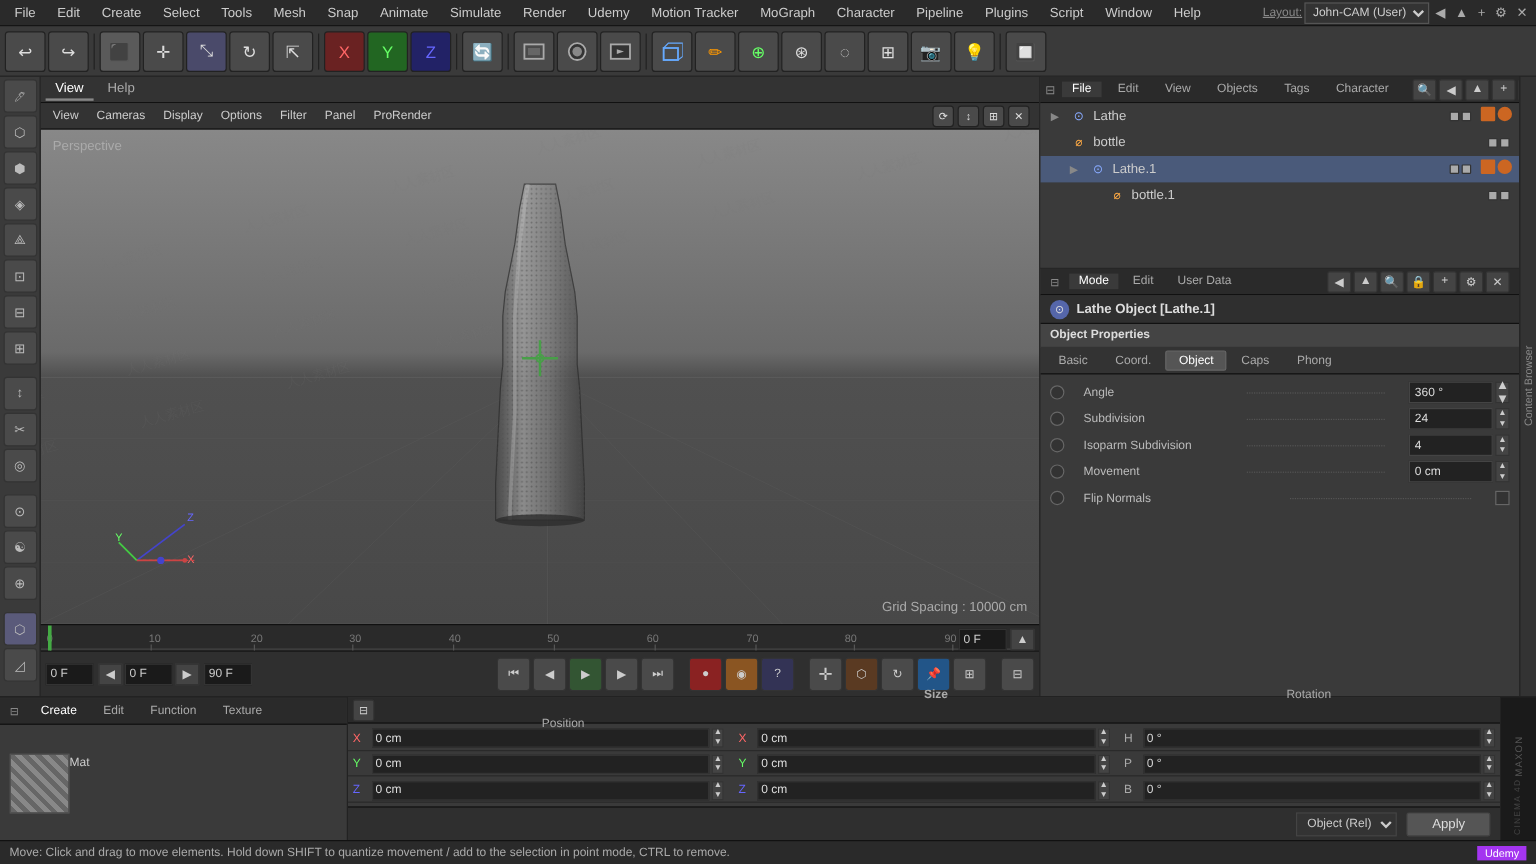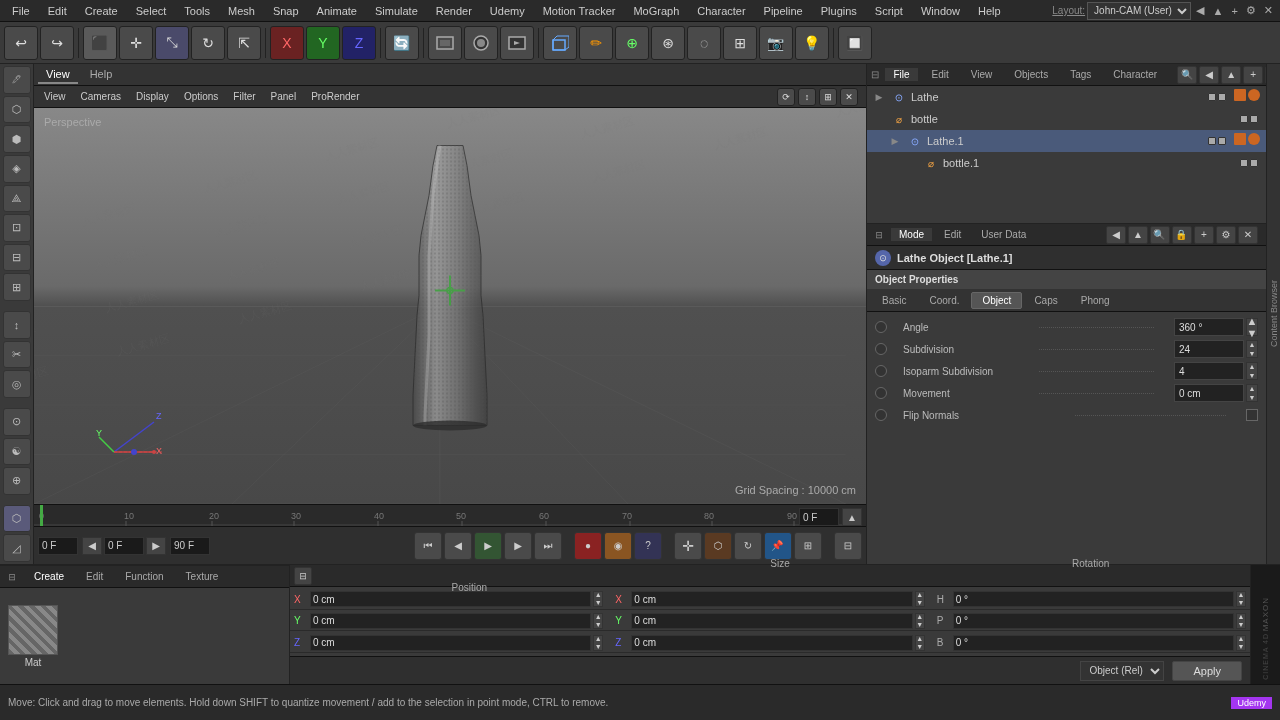--- a/index.html
+++ b/index.html
@@ -82,21 +82,21 @@
     
     #mat-area { height: 90px; background: #3a3a3a; border-top: 1px solid #222; display: flex; flex-direction: column; }
     #mat-toolbar { display: flex; align-items: center; background: #2a2a2a; height: 22px; padding: 0 4px; gap: 6px; border-bottom: 1px solid #111; }
     .mat-tab { padding: 1px 8px; color: #aaa; cursor: pointer; font-size: 10px; }
     .mat-tab.active { color: #fff; }
     #mat-content { flex: 1; display: flex; align-items: center; padding: 4px 8px; gap: 8px; }
     .mat-swatch { width: 50px; height: 50px; background: repeating-linear-gradient(45deg, #666 0px, #666 4px, #888 4px, #888 8px); border: 1px solid #555; cursor: pointer; }
     .mat-name { font-size: 10px; color: #ccc; margin-top: 2px; text-align: center; }
 
     
-    #status-bar { height: 36px; background: #2a2a2a; border-top: 1px solid #111; display: flex; align-items: center; padding: 0 8px; }
+    #status-bar { height: 20px; background: #2a2a2a; border-top: 1px solid #111; display: flex; align-items: center; padding: 0 8px; }
     .status-text { color: #aaa; font-size: 10px; }
     #psr-header { display: flex; background: #2a2a2a; height: 22px; border-bottom: 1px solid #111; align-items: center; gap: 2px; padding: 0 4px; }
     .psr-icon { width: 18px; height: 18px; background: #444; border: 1px solid #333; display: flex; align-items: center; justify-content: center; cursor: pointer; font-size: 9px; color: #ccc; border-radius: 2px; }
     .psr-field-row { display: flex; align-items: center; height: 20px; padding: 0 4px; gap: 2px; border-bottom: 1px solid #2a2a2a; }
     .psr-input { flex: 1; background: #222; border: 1px solid #333; color: #ddd; font-size: 10px; height: 16px; padding: 0 2px; }
     .psr-spin { width: 10px; height: 16px; background: #444; border: 1px solid #333; cursor: pointer; display: flex; align-items: center; justify-content: center; font-size: 8px; color: #ccc; }
 
     
     #timeline-ruler { height: 22px; background: #2a2a2a; border-top: 1px solid #111; display: flex; align-items: center; overflow: hidden; position: relative; }
 
@@ -601,33 +601,33 @@
 
     <div id="mat-area" style="width:290px;border-right:1px solid #222;display:flex;flex-direction:column;height:120px;">
       <div id="mat-toolbar">
         <div class="scene-icon" style="color:#888;font-size:9px;">⊟</div>
         <span class="mat-tab active">Create</span>
         <span class="mat-tab">Edit</span>
         <span class="mat-tab">Function</span>
         <span class="mat-tab">Texture</span>
       </div>
       <div id="mat-content">
-        <div style="display:flex;flex-direction:column;align-items:center;">
+        <div style="display:flex;">
           <div class="mat-swatch"></div>
           <div class="mat-name">Mat</div>
         </div>
       </div>
     </div>
 
     <div style="flex:1;display:flex;flex-direction:column;">
       <div id="psr-header">
         <div class="psr-icon">⊟</div>
         <div style="flex:1;display:grid;grid-template-columns:1fr 1fr 1fr;gap:0;text-align:center;">
           <span style="color:#aaa;font-size:10px;padding:2px 0;margin-top:24px;">Position</span>
-          <span style="color:#aaa;font-size:10px;padding:2px 0;">Size</span>
+          <span style="color:#aaa;font-size:10px;padding:2px 0;font-weight:bold;">Size</span>
           <span style="color:#aaa;font-size:10px;padding:2px 0;">Rotation</span>
         </div>
       </div>
 
       <div style="flex:1;display:flex;flex-direction:column;justify-content:space-around;padding:2px 0;">
 
         <div class="psr-field-row">
           <span style="color:#ff6666;font-size:10px;width:14px;">X</span>
           <input class="psr-input" value="0 cm" style="">
           <div class="psr-spin" style="font-size:7px;line-height:8px;">▲<br>▼</div>

